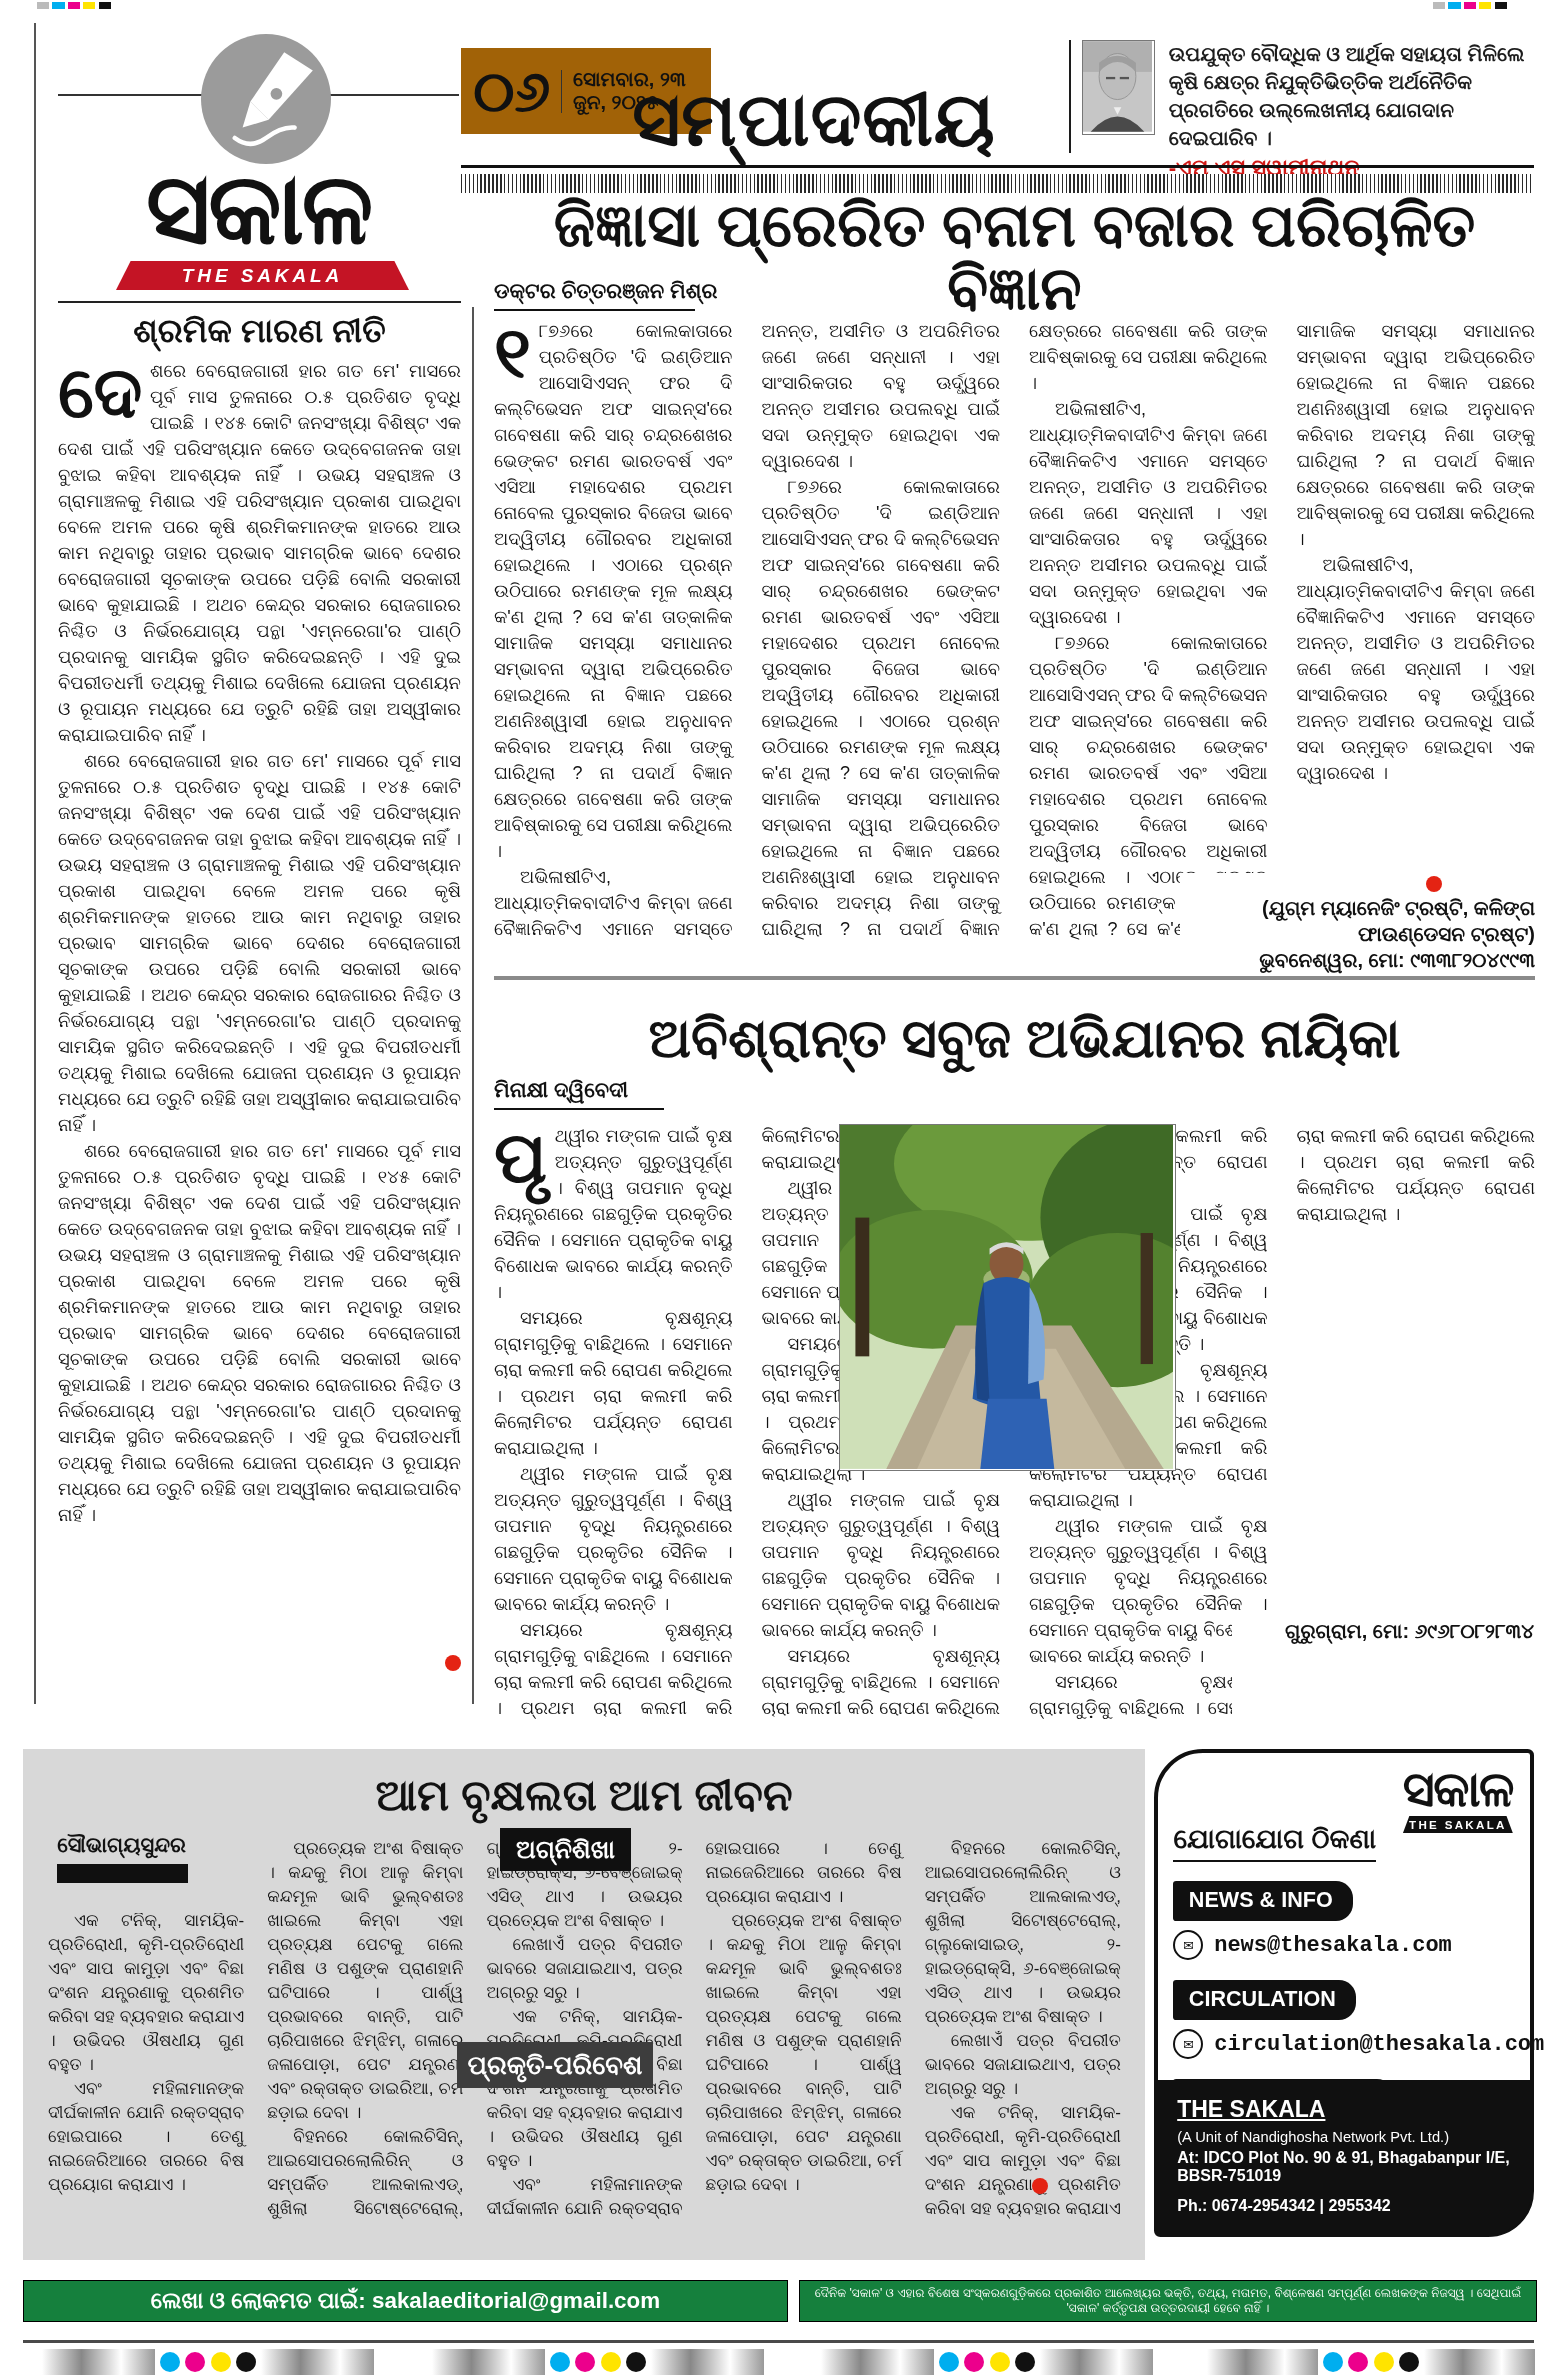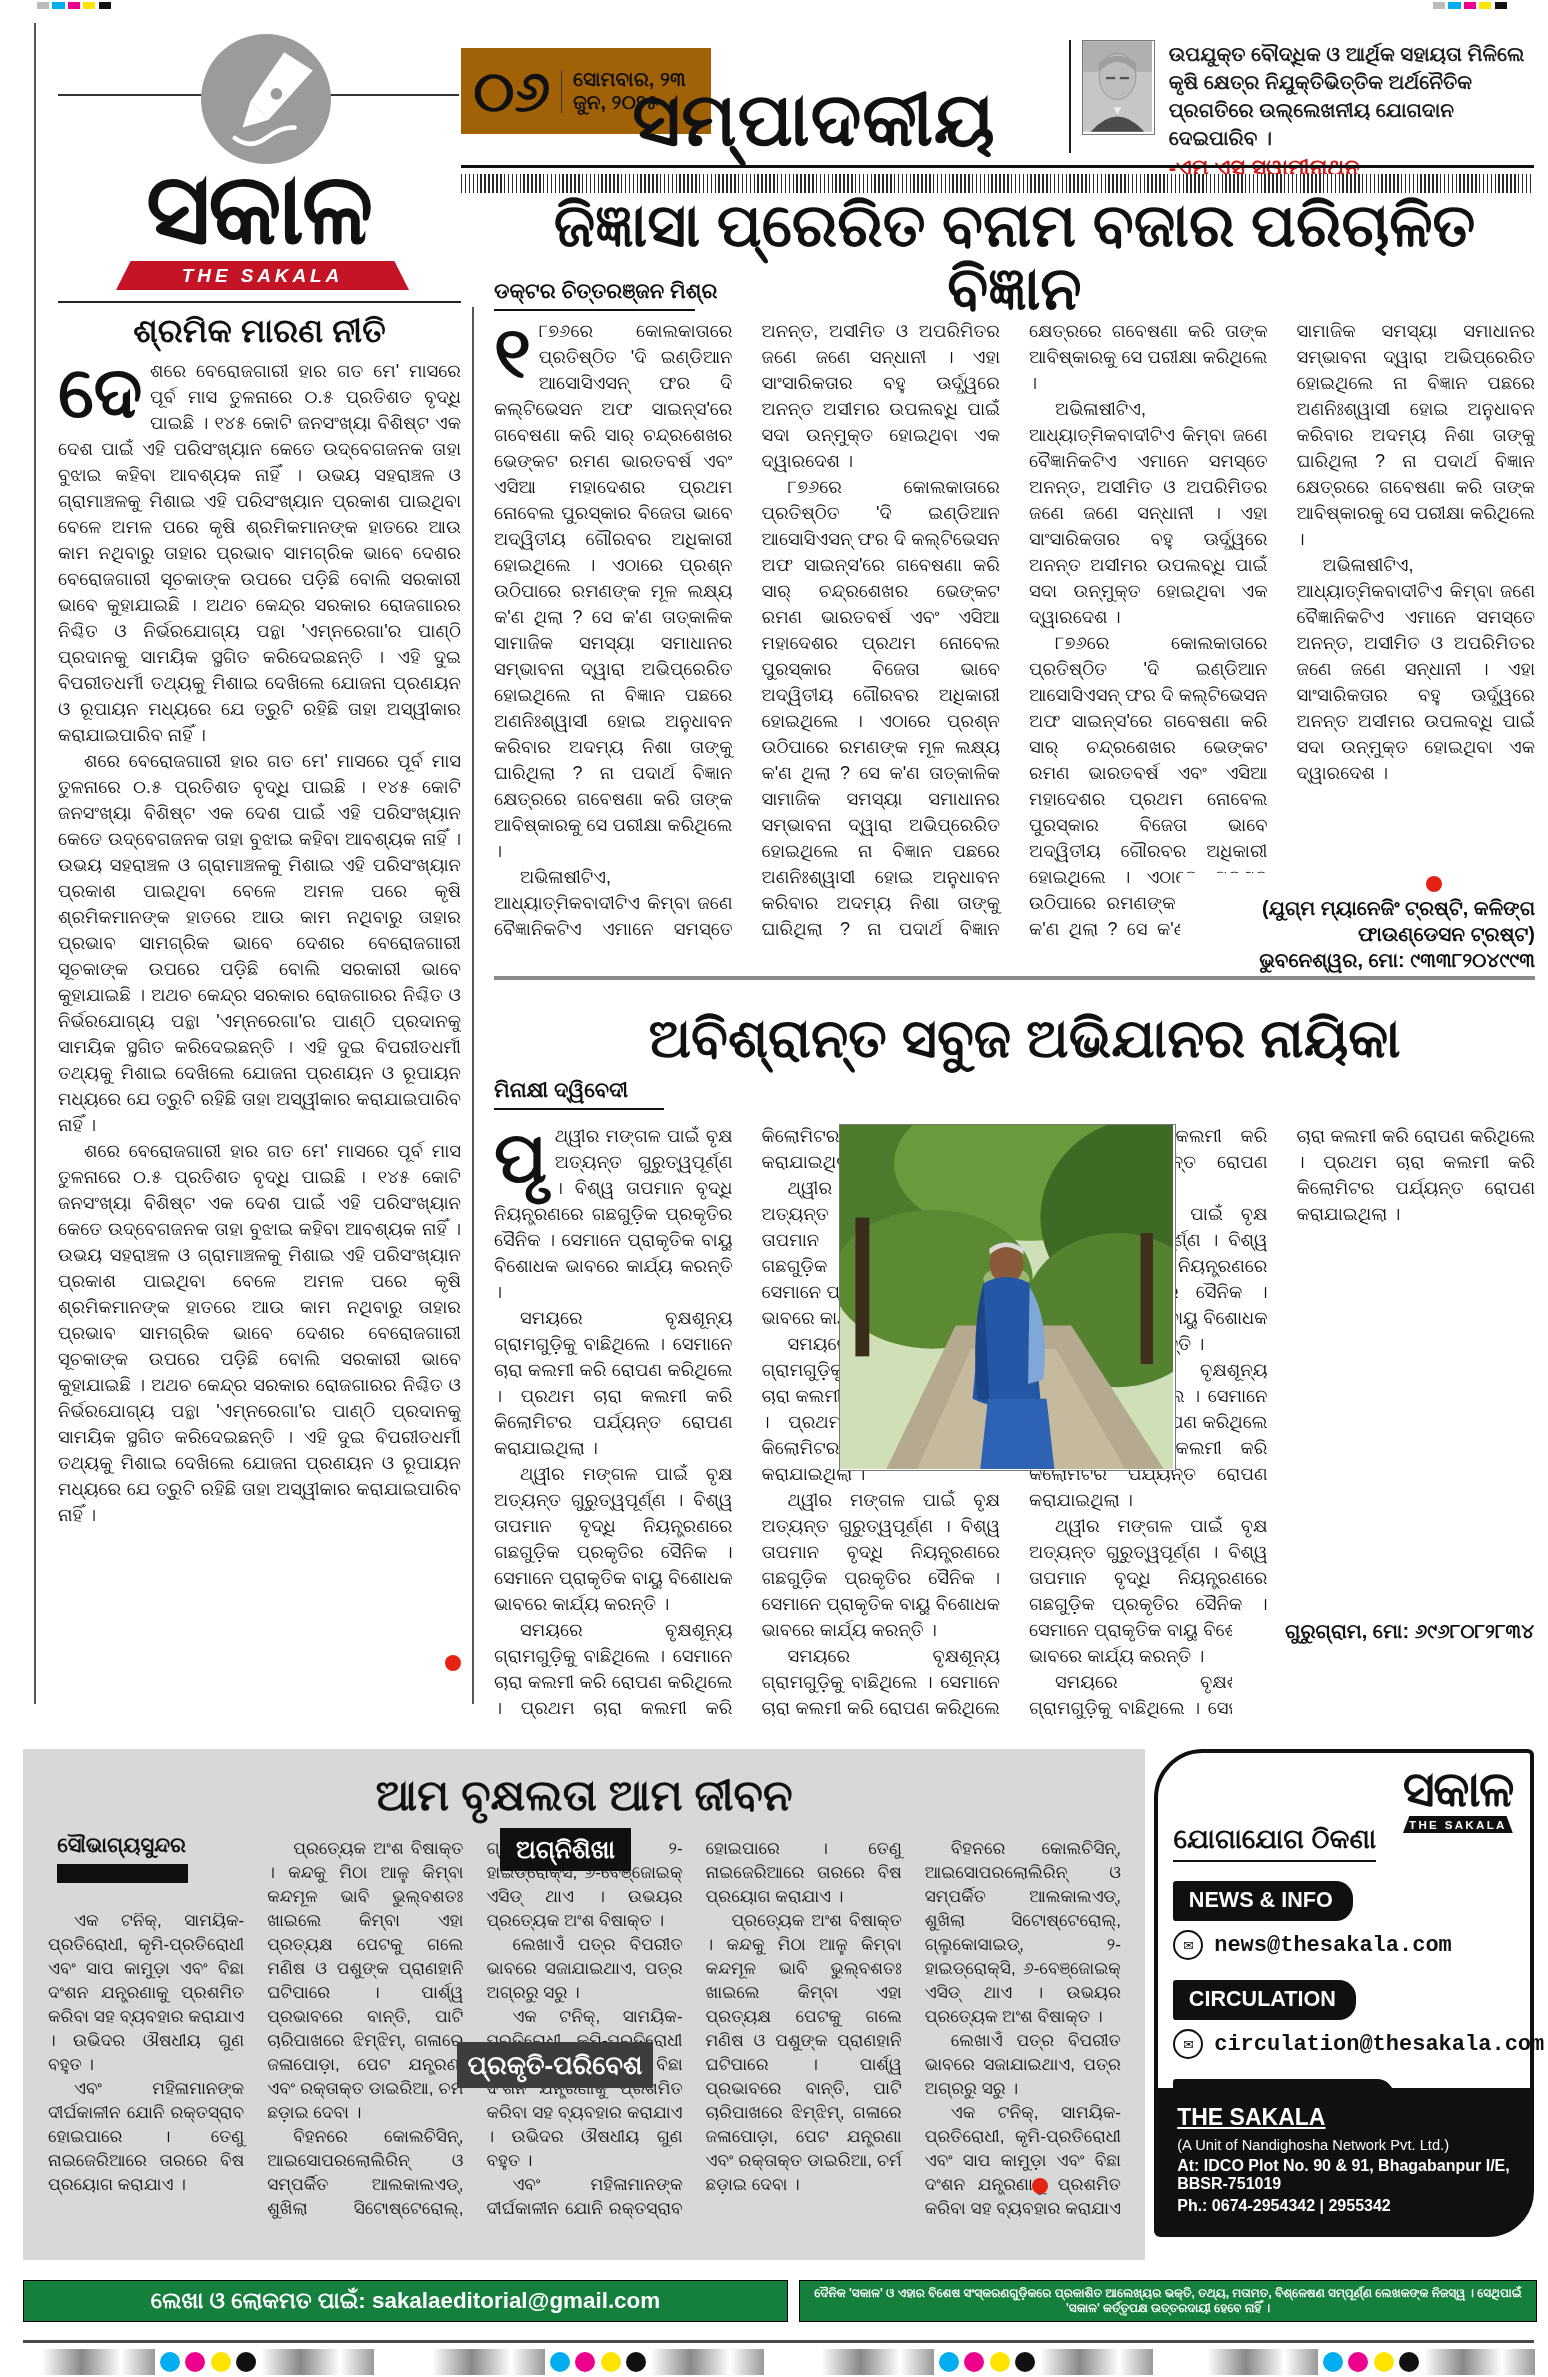--- a/index.html
+++ b/index.html
@@ -57,25 +57,25 @@
     padding:6.2px 20px 7.7px 15.4px;border-radius:3.1px 17px 17px 3.1px;}
   .email-row{display:flex;align-items:center;margin-top:9.3px;}
   .mail-icon{width:26px;height:26px;border:2.3px solid #111;border-radius:50%;display:flex;
     align-items:center;justify-content:center;font-size:13px;margin-right:10.8px;flex:0 0 auto;}
   .email{font-size:22px;font-weight:800;font-family:Liberation Mono, monospace;}
   .company-panel{position:absolute;left:-0.8px;right:-0.8px;bottom:-0.8px;background:#101010;color:#fff;
     border-radius:0 0 40px 0;padding:15.4px 20px 18.5px 20px;}
   .co-name{font-size:23px;font-weight:800;text-decoration:underline;}
   .co-unit{font-size:14.7px;margin-top:6.2px;}
   .co-addr{font-size:16px;font-weight:700;margin-top:4.6px;}
-  .co-ph{font-size:16px;font-weight:700;margin-top:4px;}
+  .co-ph{font-size:16px;font-weight:700;margin-top:12px;}
   
   .foot-bar{background:#15803d;border:1.5px solid #000;color:#fff;display:flex;align-items:center;justify-content:center;}
   .foot-left-text{font-size:22.4px;font-weight:800;}
-  .foot-right-text{font-size:12px;font-weight:700;padding:0 8px;white-space:nowrap;}
+  .foot-right-text{font-size:12px;font-weight:400;padding:0 8px;white-space:nowrap;}
   .cmyk{display:flex;align-items:center;gap:5.4px;}
   .cmyk .grad{flex:1;height:26px;background:linear-gradient(90deg,#fff 0%,#888 35%,#fff 70%,#999 100%);}
   .cmyk .d{width:20px;height:20px;border-radius:50%;flex:0 0 auto;}
   .photo-frame{border:0.8px solid #777;background:#fff;}
 </style>
 </head>
 <body>
 
 <div id="page">
 

